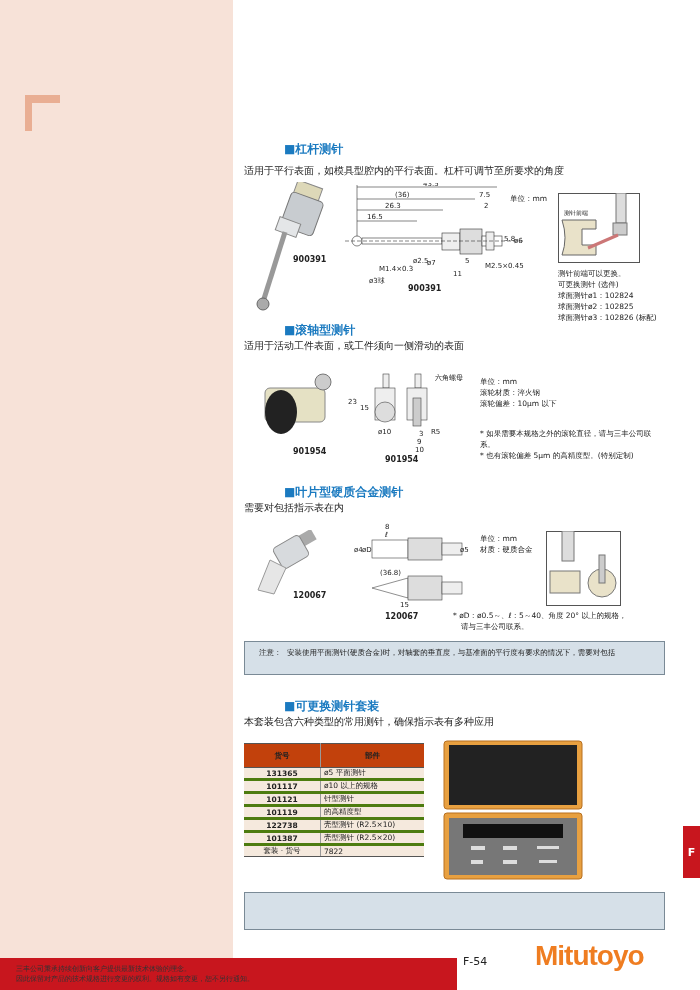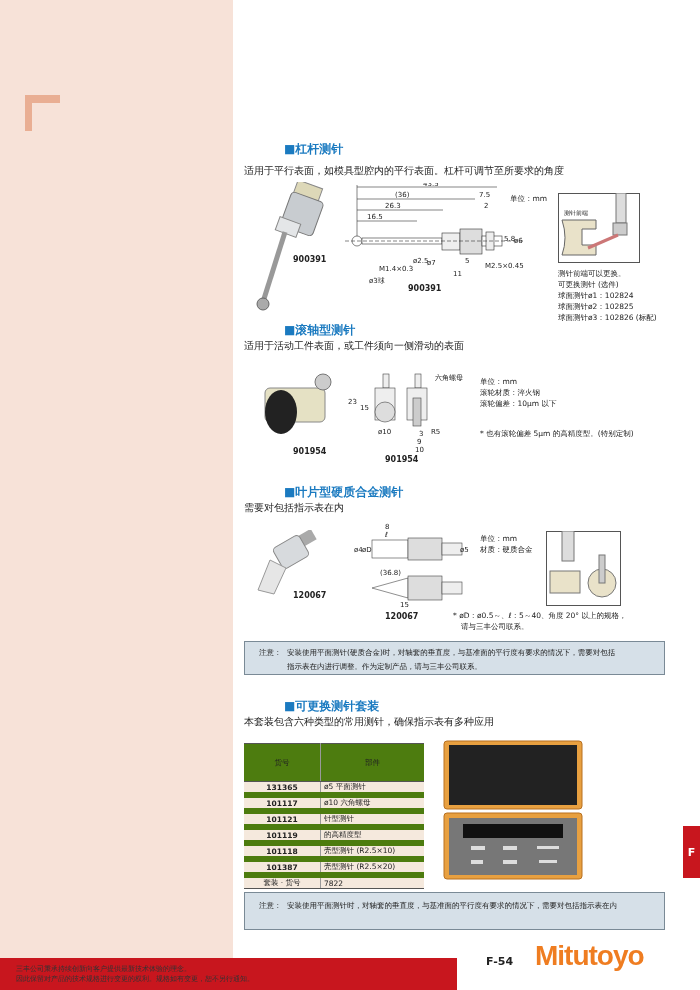--- a/index.html
+++ b/index.html
@@ -2,38 +2,38 @@
 <html><head>
 <meta charset="utf-8">
 <style>
   html,body{margin:0;padding:0;}
   body{width:700px;height:990px;position:relative;background:#fff;font-family:"DejaVu Sans",sans-serif;color:#222;overflow:hidden;}
   .sidebar{position:absolute;left:0;top:0;width:233px;height:958px;background:#f7e2d8;}
   .corner-h{position:absolute;left:25px;top:95px;width:35px;height:8px;background:#e9ae93;}
   .corner-v{position:absolute;left:25px;top:95px;width:7px;height:36px;background:#e9ae93;}
   .footer-bar{position:absolute;left:0;top:958px;width:457px;height:32px;background:#c8161e;}
   .footer-text{position:absolute;left:16px;top:964px;color:#333;font-size:7px;line-height:10px;}
-  .page-num{position:absolute;left:486px;top:955px;font-size:11px;color:#222;font-weight:bold;}
+  .page-num{position:absolute;left:463px;top:955px;font-size:11px;color:#222;}
   .logo{position:absolute;left:535px;top:940px;font-family:"Liberation Sans",sans-serif;font-weight:bold;font-size:28px;color:#ef7d21;letter-spacing:-1px;}
   .tab-f{position:absolute;left:683px;top:826px;width:17px;height:52px;background:#c8161e;color:#fff;font-size:11px;font-weight:bold;display:flex;align-items:center;justify-content:center;}
 
   .sec-title{position:absolute;left:244px;font-size:12px;font-weight:bold;color:#1a7ac0;margin-left:40px;}
   .sec-desc{position:absolute;left:244px;font-size:10px;color:#222;}
   .label{position:absolute;font-size:8px;font-weight:bold;color:#222;}
   .small{position:absolute;font-size:7.5px;color:#222;line-height:11px;}
   .note-box{position:absolute;left:244px;width:421px;background:#d6e0e8;border:1px solid #7a8a96;font-size:7.5px;line-height:14px;color:#222;padding:4px 8px 4px 14px;box-sizing:border-box;}
   .note-box .lbl{display:inline-block;width:28px;}
   .note-box .indent{padding-left:28px;}
 
   .photo{position:absolute;}
   .drawing{position:absolute;}
 
   table.kit{position:absolute;left:244px;top:743px;width:180px;border-collapse:collapse;font-size:7.5px;}
-  table.kit th{background:#4d7c0f;font-weight:normal;border-top:1.5px solid #555;border-bottom:1px solid #555;padding:13px 2px;height:11px;}
-  table.kit td{background:#f5e9dd;border-bottom:6px solid #4d7c0f;padding:0 3px;height:10px;}
+  table.kit th{background:#c2410c;font-weight:bold;border-top:1.5px solid #555;border-bottom:1px solid #555;padding:6px 2px;height:11px;}
+  table.kit td{background:#f5e9dd;border-bottom:3px solid #4d7c0f;padding:0 3px;height:10px;}
   table.kit td.code{text-align:center;font-weight:bold;width:70px;border-right:1px solid #999;}
   table.kit tr:last-child td{border-bottom:1.5px solid #555;}
   table.kit th:first-child{border-right:1px solid #999;}
 </style>
 </head>
 <body>
 
 <div class="sidebar"></div>
 <div class="corner-h"></div>
 <div class="corner-v"></div>
@@ -133,20 +133,21 @@
   </g>
 </svg>
 <div class="label" style="left:385px;top:455px">901954</div>
 
 <div class="small" style="left:480px;top:376px">
   <div>单位：mm</div>
   <div>滚轮材质：淬火钢</div>
   <div>滚轮偏差：10μm 以下</div>
 </div>
 <div class="small" style="left:480px;top:428px;width:180px">
+  <div>* 如果需要本规格之外的滚轮直径，请与三丰公司联系。</div>
   <div>* 也有滚轮偏差 5μm 的高精度型。(特别定制)</div>
 </div>
 
 <div class="sec-title" style="top:484px">■叶片型硬质合金测针</div>
 <div class="sec-desc" style="top:501px">需要对包括指示表在内</div>
 
 <svg class="photo" style="left:250px;top:530px" width="80" height="65">
   <rect x="45" y="3" width="20" height="12" fill="#aaa" transform="rotate(-30 55 9)"></rect>
   <rect x="26" y="10" width="30" height="24" rx="4" fill="#d7dadd" stroke="#888" transform="rotate(-30 41 22)"></rect>
   <polygon points="8,60 20,30 36,38 24,64" fill="#e6e6e6" stroke="#999"></polygon>
@@ -185,52 +186,51 @@
   <circle cx="56" cy="52" r="14" fill="#e9e2c9" stroke="#777"></circle>
   <rect x="53" y="24" width="6" height="28" fill="#ccc" stroke="#777"></rect>
 </svg>
 <div class="small" style="left:453px;top:610px">
   <div>* øD：ø0.5～、ℓ：5～40、角度 20° 以上的规格，</div>
   <div style="padding-left:8px">请与三丰公司联系。</div>
 </div>
 
 <div class="note-box" style="top:641px;height:34px">
   <div><span class="lbl">注意：</span><span>安装使用平面测针(硬质合金)时，对轴套的垂直度，与基准面的平行度有要求的情况下，需要对包括</span></div>
-  <div class="indent">指示表在内进行调整。作为定制产品，请与三丰公司联系。</div>
 </div>
 
 <div class="sec-title" style="top:698px">■可更换测针套装</div>
 <div class="sec-desc" style="top:715px">本套装包含六种类型的常用测针，确保指示表有多种应用</div>
 
 <table class="kit">
   <thead>
     <tr>
       <th>货号</th>
       <th>部件</th>
     </tr>
   </thead>
   <tbody>
     <tr>
         <td class="code">131365</td>
         <td>ø5 平面测针</td>
       </tr>
     <tr>
         <td class="code">101117</td>
-        <td>ø10 六角螺母</td>
+        <td>ø10 以上的规格</td>
       </tr>
     <tr>
         <td class="code">101121</td>
         <td>针型测针</td>
       </tr>
     <tr>
         <td class="code">101119</td>
         <td>的高精度型</td>
       </tr>
     <tr>
-        <td class="code">101118</td>
+        <td class="code">122738</td>
         <td>壳型测针 (R2.5×10)</td>
       </tr>
     <tr>
         <td class="code">101387</td>
         <td>壳型测针 (R2.5×20)</td>
       </tr>
     <tr>
         <td class="code" style="font-weight:normal">套装 · 货号</td>
         <td>7822</td>
       </tr>
@@ -247,21 +247,20 @@
     <rect x="28" y="106" width="14" height="4"></rect>
       <rect x="60" y="106" width="14" height="4"></rect>
       <rect x="94" y="106" width="22" height="3"></rect>
     <rect x="28" y="120" width="12" height="4"></rect>
       <rect x="60" y="120" width="14" height="4"></rect>
       <rect x="96" y="120" width="18" height="3"></rect>
   </g>
 </svg>
 
 <div class="note-box" style="top:892px;height:38px;padding-top:6px">
-  <div><span class="lbl">注意：</span><span>安装使用平面测针时，对轴套的垂直度，与基准面的平行度有要求的情况下，需要对包括指示表在内</span></div>
 </div>
 
 <div class="tab-f">F</div>
 
 <div class="footer-bar"></div>
 <div class="footer-text">
   <div>三丰公司秉承持续创新向客户提供最新技术体验的理念。</div>
   <div>因此保留对产品的技术规格进行变更的权利。规格如有变更，恕不另行通知。</div>
 </div>
 <div class="page-num">F-54</div>

